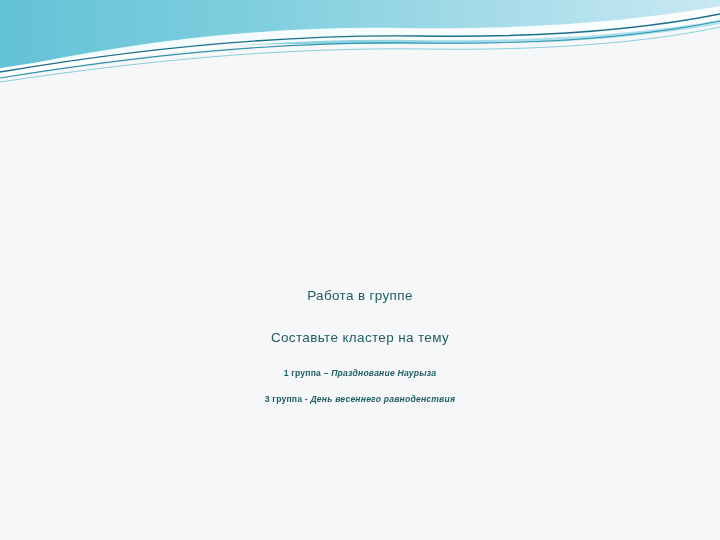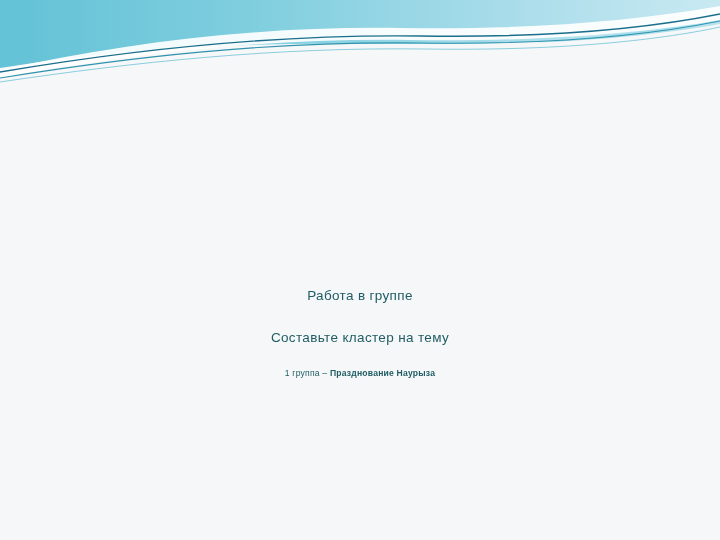--- a/index.html
+++ b/index.html
@@ -69,25 +69,26 @@
 
   .group-line {
     font-size: 8.6px;
     letter-spacing: 0.2px;
   }
   #group-line-1 { top: 368px; }
   #group-line-2 { top: 381px; }
   #group-line-3 { top: 394px; }
 
   .group-label {
-    font-weight: normal;
+    font-weight: bold;
     font-style: normal;
   }
   .group-topic {
     font-weight: bold;
+    font-style: italic;
   }
 </style>
 </head>
 <body>
 
 <div id="slide">
 
   <div id="wave-header">
     <svg viewBox="0 0 720 100" preserveAspectRatio="none" xmlns="http://www.w3.org/2000/svg">
       <defs>
@@ -139,15 +140,19 @@
     <div class="text-line" id="heading-primary">Работа в группе</div>
 
     <div class="text-line" id="heading-secondary">Составьте кластер на тему</div>
 
     <div class="text-line group-line" id="group-line-1">
       <span class="group-label">1 группа –</span>
       <span class="group-topic">Празднование Наурыза</span>
     </div>
 
 
+    <div class="text-line group-line" id="group-line-3">
+      <span class="group-label">3 группа -</span>
+      <span class="group-topic">День весеннего равноденствия</span>
+    </div>
 
   </div>
 </div>
 
 </body></html>

